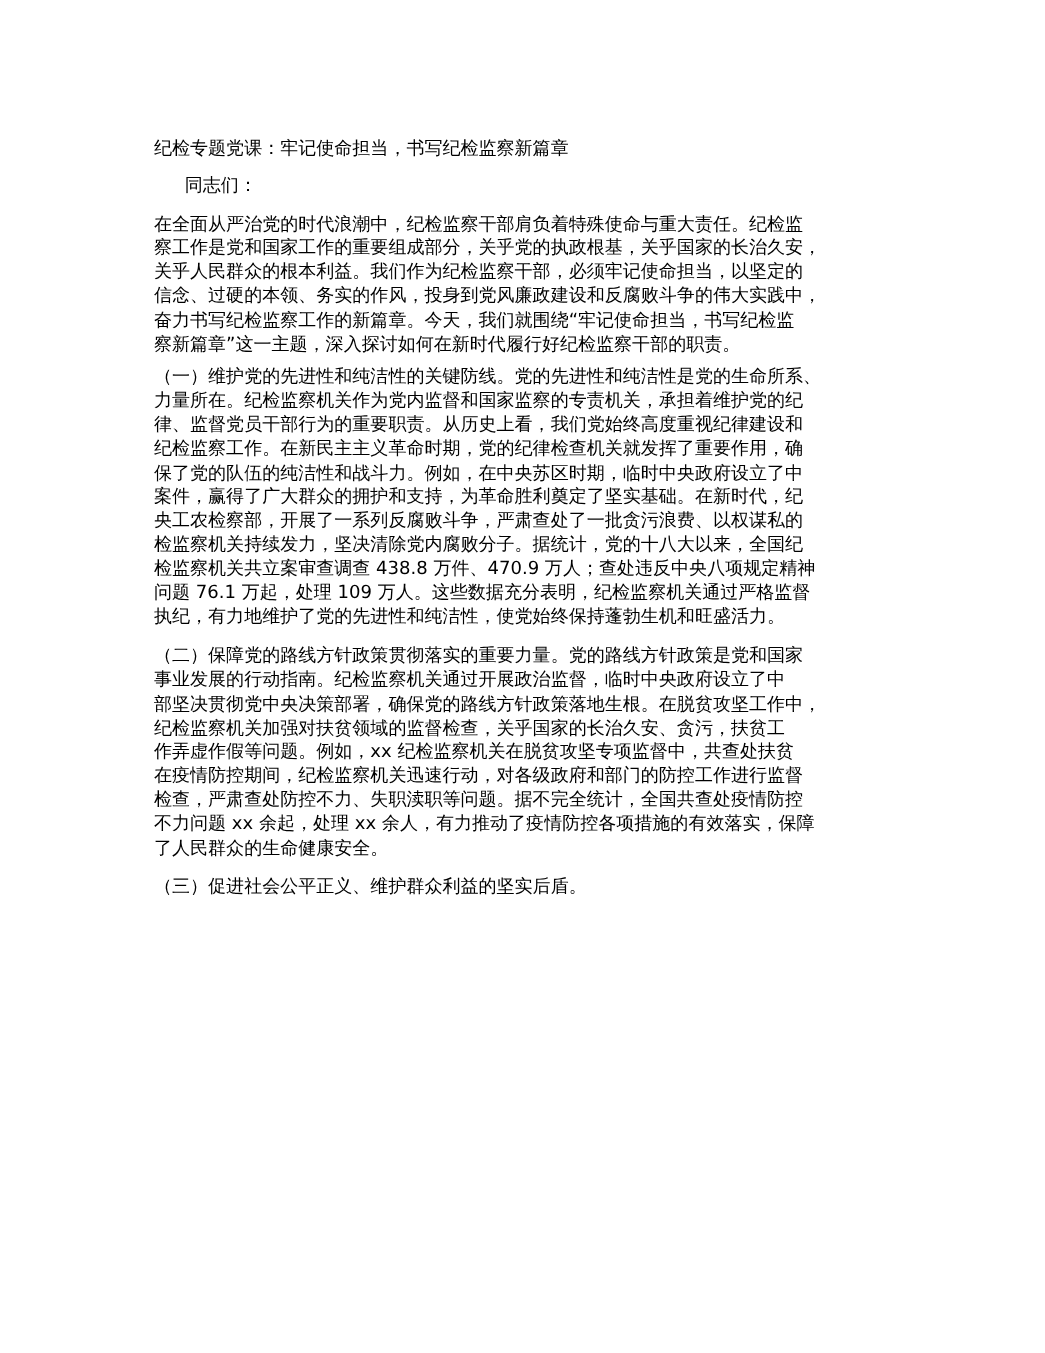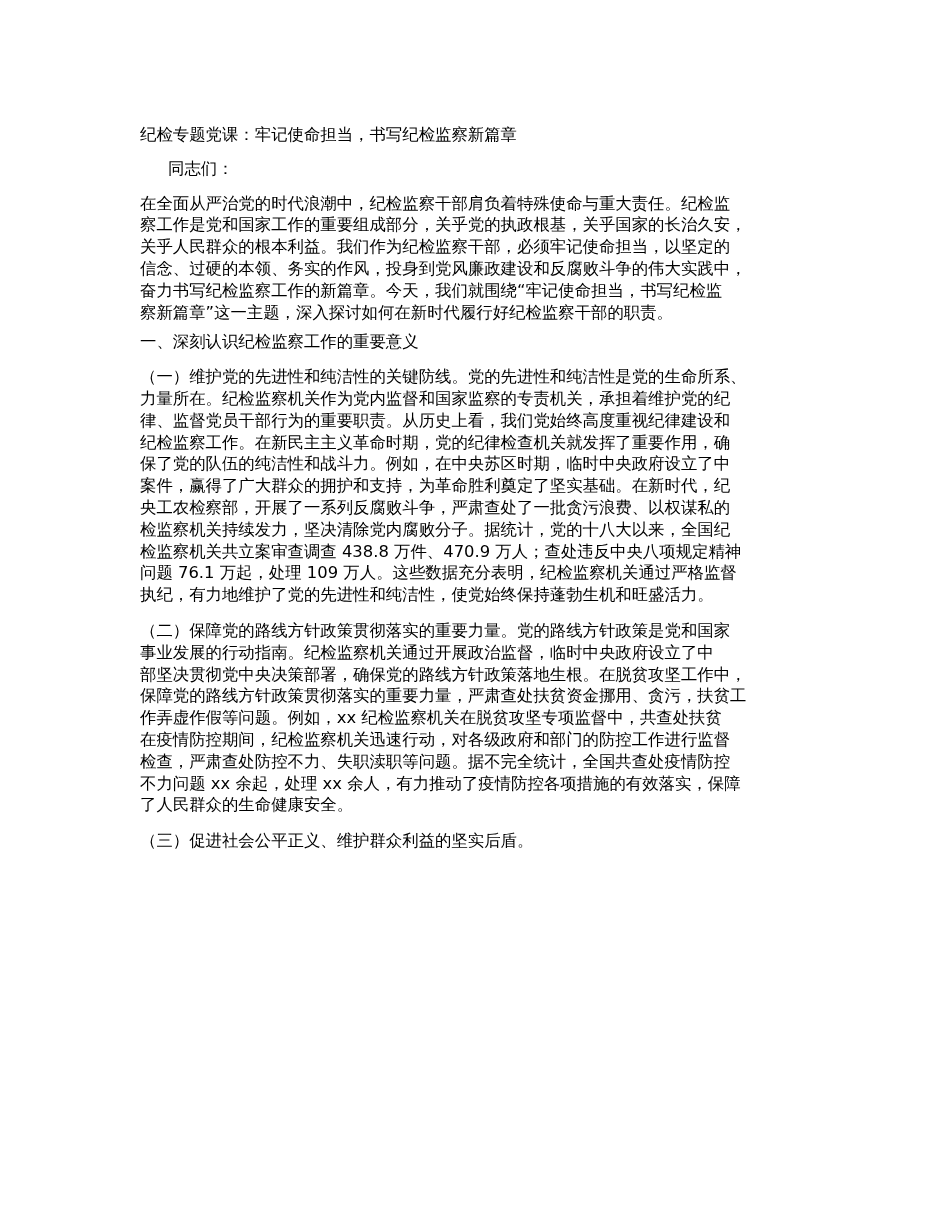--- a/index.html
+++ b/index.html
@@ -45,41 +45,40 @@
 
   <p class="para intro">
     <span class="line">在全面从严治党的时代浪潮中，纪检监察干部肩负着特殊使命与重大责任。纪检监</span>
     <span class="line">察工作是党和国家工作的重要组成部分，关乎党的执政根基，关乎国家的长治久安，</span>
     <span class="line">关乎人民群众的根本利益。我们作为纪检监察干部，必须牢记使命担当，以坚定的</span>
     <span class="line">信念、过硬的本领、务实的作风，投身到党风廉政建设和反腐败斗争的伟大实践中，</span>
     <span class="line">奋力书写纪检监察工作的新篇章。今天，我们就围绕“牢记使命担当，书写纪检监</span>
     <span class="line">察新篇章”这一主题，深入探讨如何在新时代履行好纪检监察干部的职责。</span>
   </p>
 
-  <p class="para heading">一、深刻认识纪检监察工作的重要意义</p>
 
   <p class="para">
     <span class="line">（一）维护党的先进性和纯洁性的关键防线。党的先进性和纯洁性是党的生命所系、</span>
     <span class="line">力量所在。纪检监察机关作为党内监督和国家监察的专责机关，承担着维护党的纪</span>
     <span class="line">律、监督党员干部行为的重要职责。从历史上看，我们党始终高度重视纪律建设和</span>
     <span class="line">纪检监察工作。在新民主主义革命时期，党的纪律检查机关就发挥了重要作用，确</span>
     <span class="line">保了党的队伍的纯洁性和战斗力。例如，在中央苏区时期，临时中央政府设立了中</span>
     <span class="line">案件，赢得了广大群众的拥护和支持，为革命胜利奠定了坚实基础。在新时代，纪</span>
     <span class="line">央工农检察部，开展了一系列反腐败斗争，严肃查处了一批贪污浪费、以权谋私的</span>
     <span class="line">检监察机关持续发力，坚决清除党内腐败分子。据统计，党的十八大以来，全国纪</span>
     <span class="line">检监察机关共立案审查调查 438.8 万件、470.9 万人；查处违反中央八项规定精神</span>
     <span class="line">问题 76.1 万起，处理 109 万人。这些数据充分表明，纪检监察机关通过严格监督</span>
     <span class="line">执纪，有力地维护了党的先进性和纯洁性，使党始终保持蓬勃生机和旺盛活力。</span>
   </p>
 
   <p class="para">
     <span class="line">（二）保障党的路线方针政策贯彻落实的重要力量。党的路线方针政策是党和国家</span>
     <span class="line">事业发展的行动指南。纪检监察机关通过开展政治监督，临时中央政府设立了中</span>
     <span class="line">部坚决贯彻党中央决策部署，确保党的路线方针政策落地生根。在脱贫攻坚工作中，</span>
-    <span class="line">保障党的路线方针政策贯彻落实的重要力量，严肃查处扶贫资金挪用、贪污，扶贫工</span>
+    <span class="line">纪检监察机关加强对扶贫领域的监督检查，关乎国家的长治久安、贪污，扶贫工</span>
     <span class="line">作弄虚作假等问题。例如，xx 纪检监察机关在脱贫攻坚专项监督中，共查处扶贫</span>
     <span class="line">在疫情防控期间，纪检监察机关迅速行动，对各级政府和部门的防控工作进行监督</span>
     <span class="line">检查，严肃查处防控不力、失职渎职等问题。据不完全统计，全国共查处疫情防控</span>
     <span class="line">不力问题 xx 余起，处理 xx 余人，有力推动了疫情防控各项措施的有效落实，保障</span>
     <span class="line">了人民群众的生命健康安全。</span>
   </p>
 
   <p class="para">（三）促进社会公平正义、维护群众利益的坚实后盾。</p>
 </div>
 

